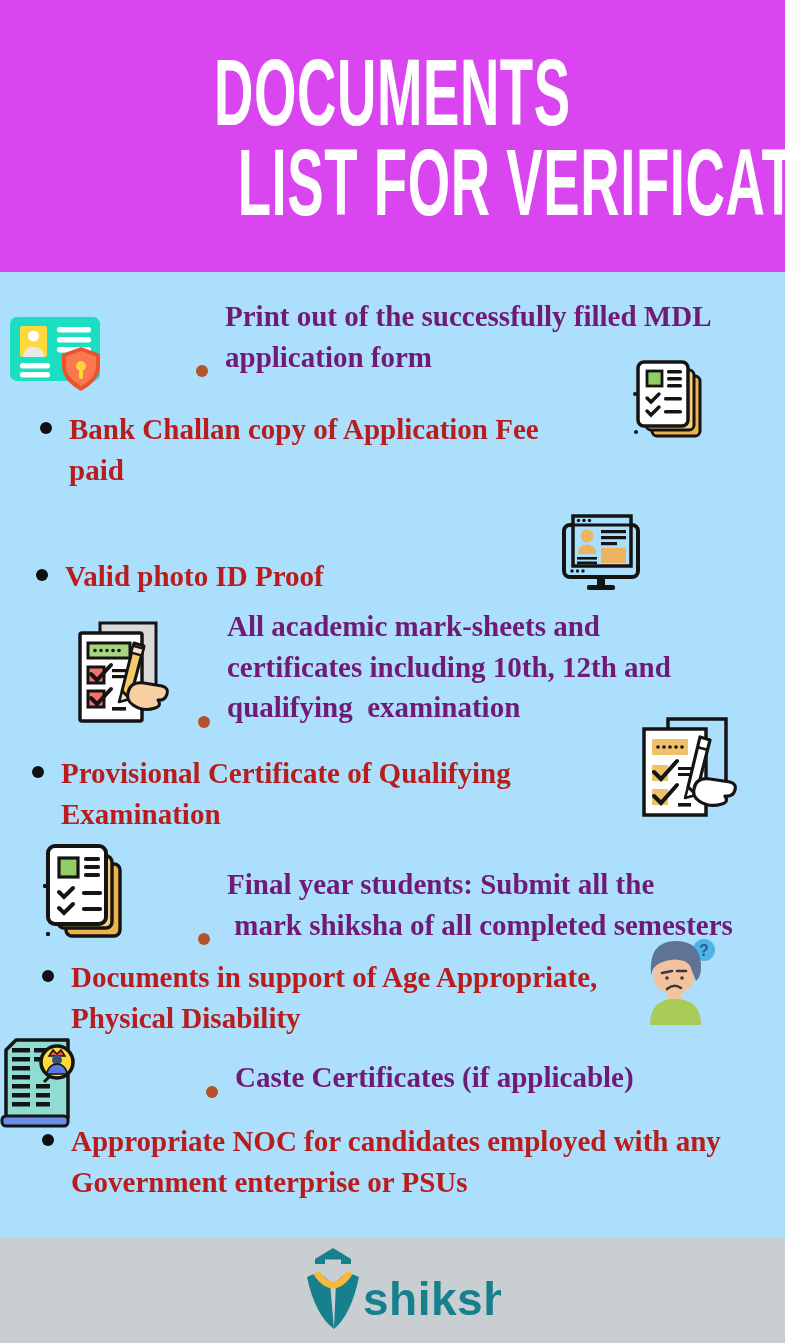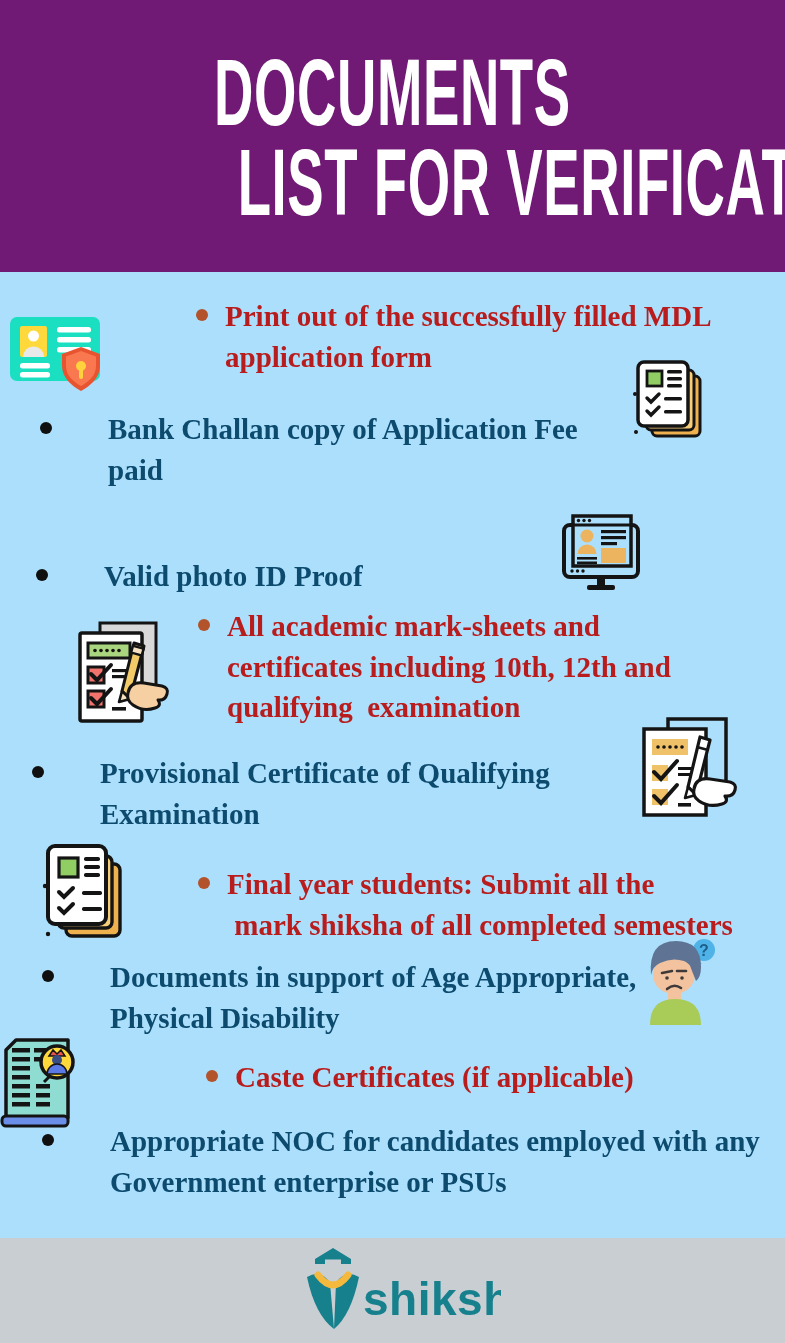--- a/index.html
+++ b/index.html
@@ -4,44 +4,44 @@
 <style>
   * { margin:0; padding:0; box-sizing:border-box; }
   html,body { width:785px; }
   .poster {
     position:relative; width:785px; height:1343px;
     background:#ABDFFC; overflow:hidden;
     font-family:"Liberation Serif","DejaVu Serif",serif;
   }
   .header {
     position:absolute; left:0; top:0; width:785px; height:272px;
-    background:#701a75;
+    background:#d946ef;
   }
   .hline { position:absolute; width:100%; text-align:center; }
   .hline span {
     display:inline-block; white-space:nowrap;
     font-family:"Liberation Sans","DejaVu Sans",sans-serif;
     font-weight:bold; color:#FFFFFF; font-size:94px; line-height:1;
     transform:scaleX(0.58); transform-origin:50% 50%;
     letter-spacing:1px;
   }
   .hline.l1 { top:46px; }
   .hline.l2 { top:136px; }
   .item {
     position:absolute; display:flex; align-items:flex-start;
     font-weight:bold; font-size:29px; line-height:1.4;
   }
   .item .dot {
     width:12px; height:12px; border-radius:50%;
     margin-top:13px; margin-right:17px; flex:0 0 auto;
   }
   .item .txt { white-space:pre; }
-  .item.orange { color:#b91c1c; }
+  .item.orange { color:#701a75;align-items:flex-end; }
   .item.orange .dot { background:#B2532B; }
-  .item.black { color:#0c4a6e;gap:39px; }
+  .item.black { color:#b91c1c; }
   .item.black .dot { background:#101010; }
   .icon { position:absolute; }
   .footer {
     position:absolute; left:0; top:1238px; width:785px; height:105px;
     background:#C9CED3; display:flex; align-items:center; justify-content:center;
   }
 </style>
 </head>
 <body>
 

